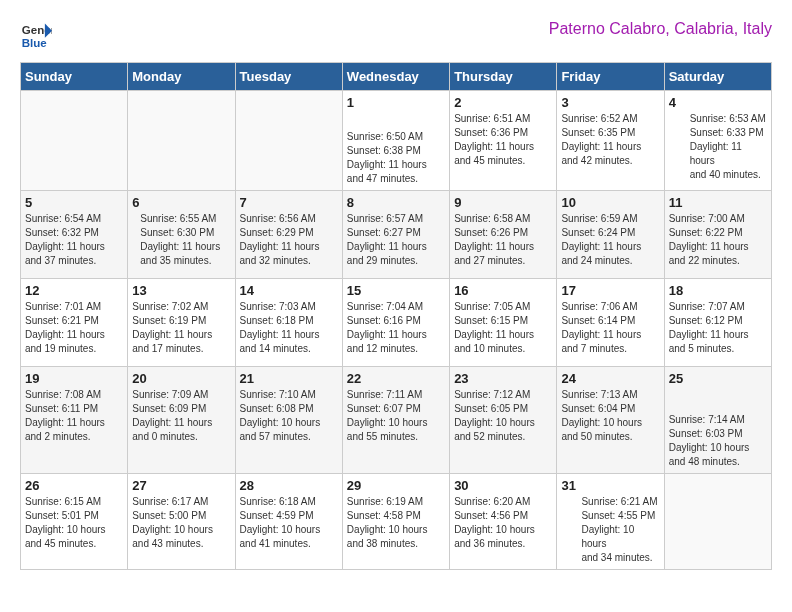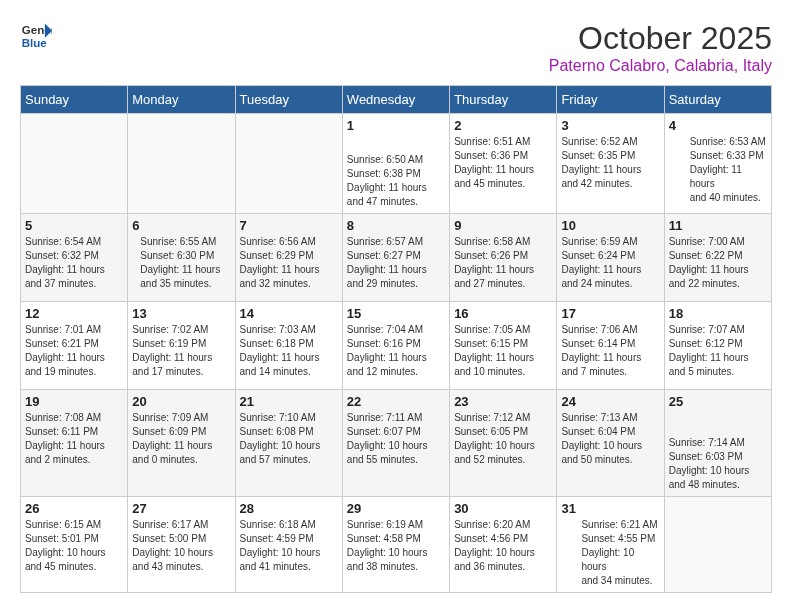--- a/index.html
+++ b/index.html
@@ -41,21 +41,21 @@
       width: 100%;
       border-collapse: collapse;
       font-size: 11px;
     }
     thead tr th {
       background: #2a6099;
       color: #fff;
       padding: 6px 4px;
       text-align: left;
       font-size: 13px;
-      font-weight: normal;
+      font-weight: bold;
       border: 1px solid #ccc;
     }
     tbody tr td {
       border: 1px solid #ccc;
       vertical-align: top;
       padding: 4px;
       width: calc(100% / 7);
       min-height: 80px;
       height: 88px;
     }
@@ -85,21 +85,20 @@
 
 <div class="header">
   <div class="logo">
     <svg class="logo-icon" viewBox="0 0 36 36">
       <text x="2" y="16" font-size="13" font-weight="bold" fill="#333" font-family="Arial">General</text>
       <text x="2" y="30" font-size="13" font-weight="bold" fill="#1a5aad" font-family="Arial">Blue</text>
       <polygon points="28,4 36,12 28,20" fill="#1a5aad"></polygon>
     </svg>
   </div>
   <div class="title-block">
-    <div class="month-title">October 2025</div>
     <div class="subtitle">Paterno Calabro, Calabria, Italy</div>
   </div>
 </div>
 
 <table>
   <thead>
     <tr>
     <th>Sunday</th>
         <th>Monday</th>
         <th>Tuesday</th>

